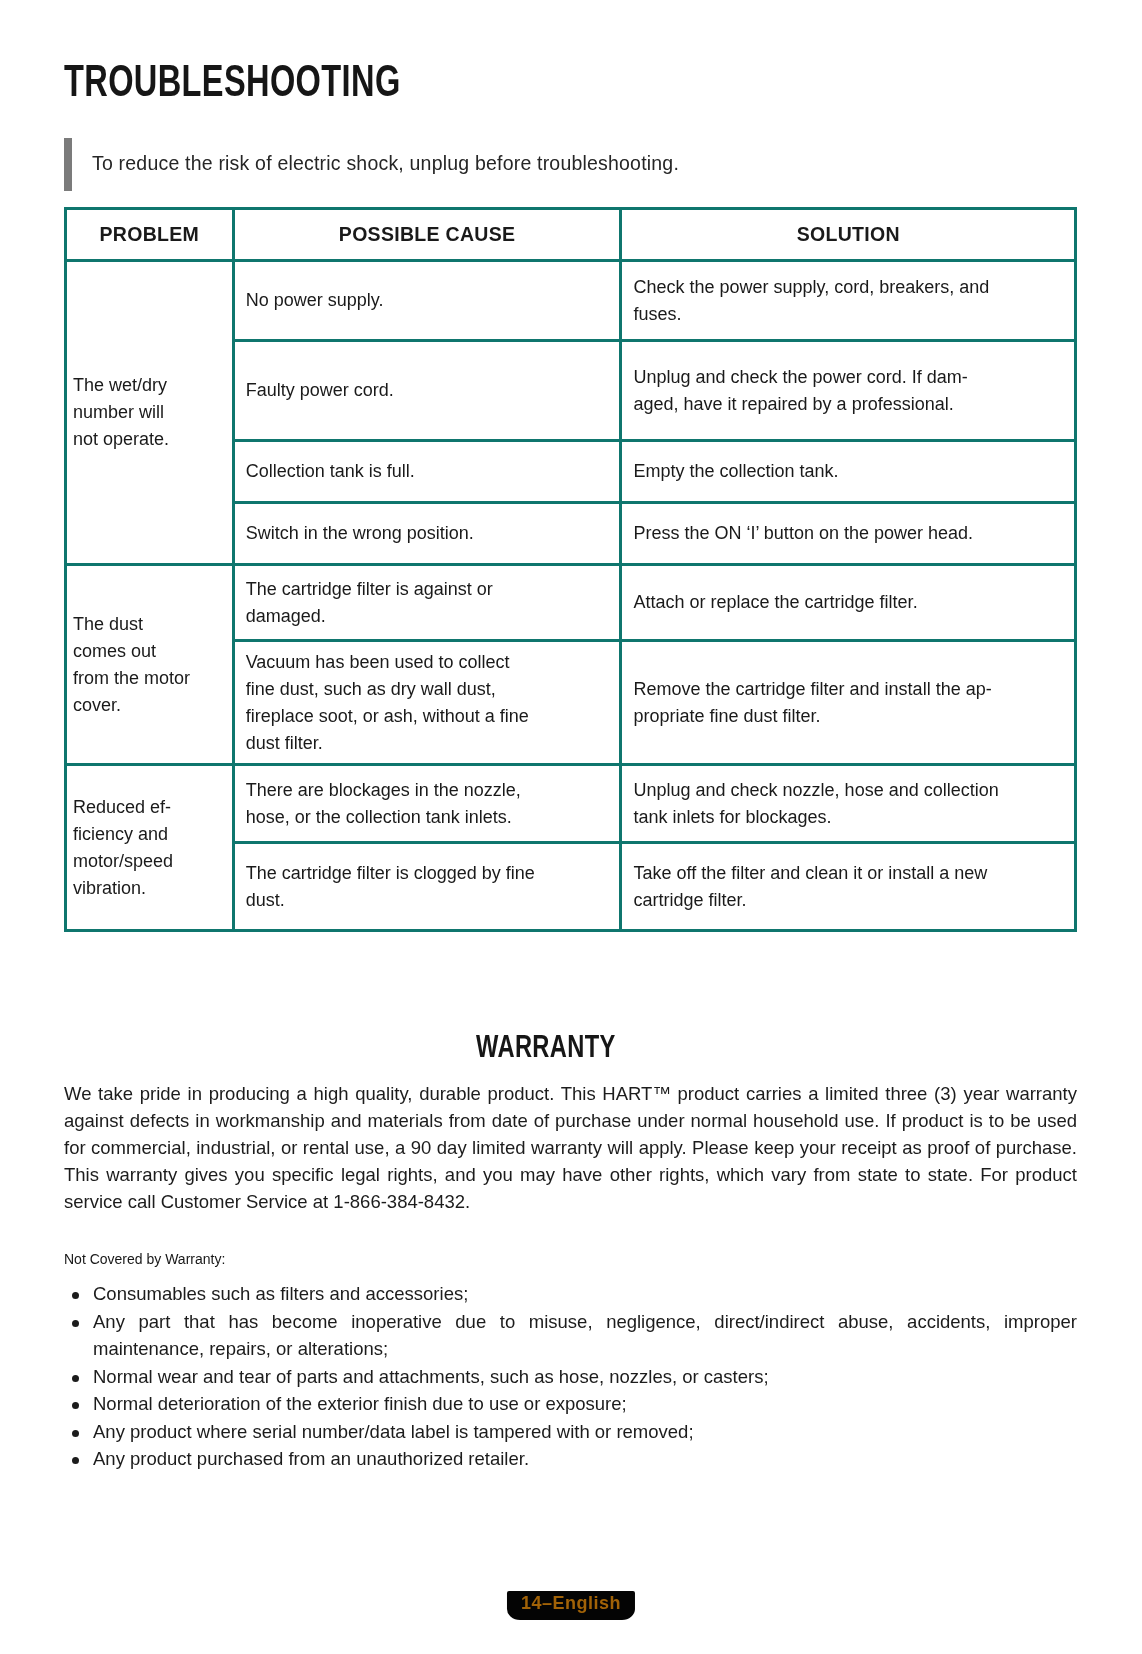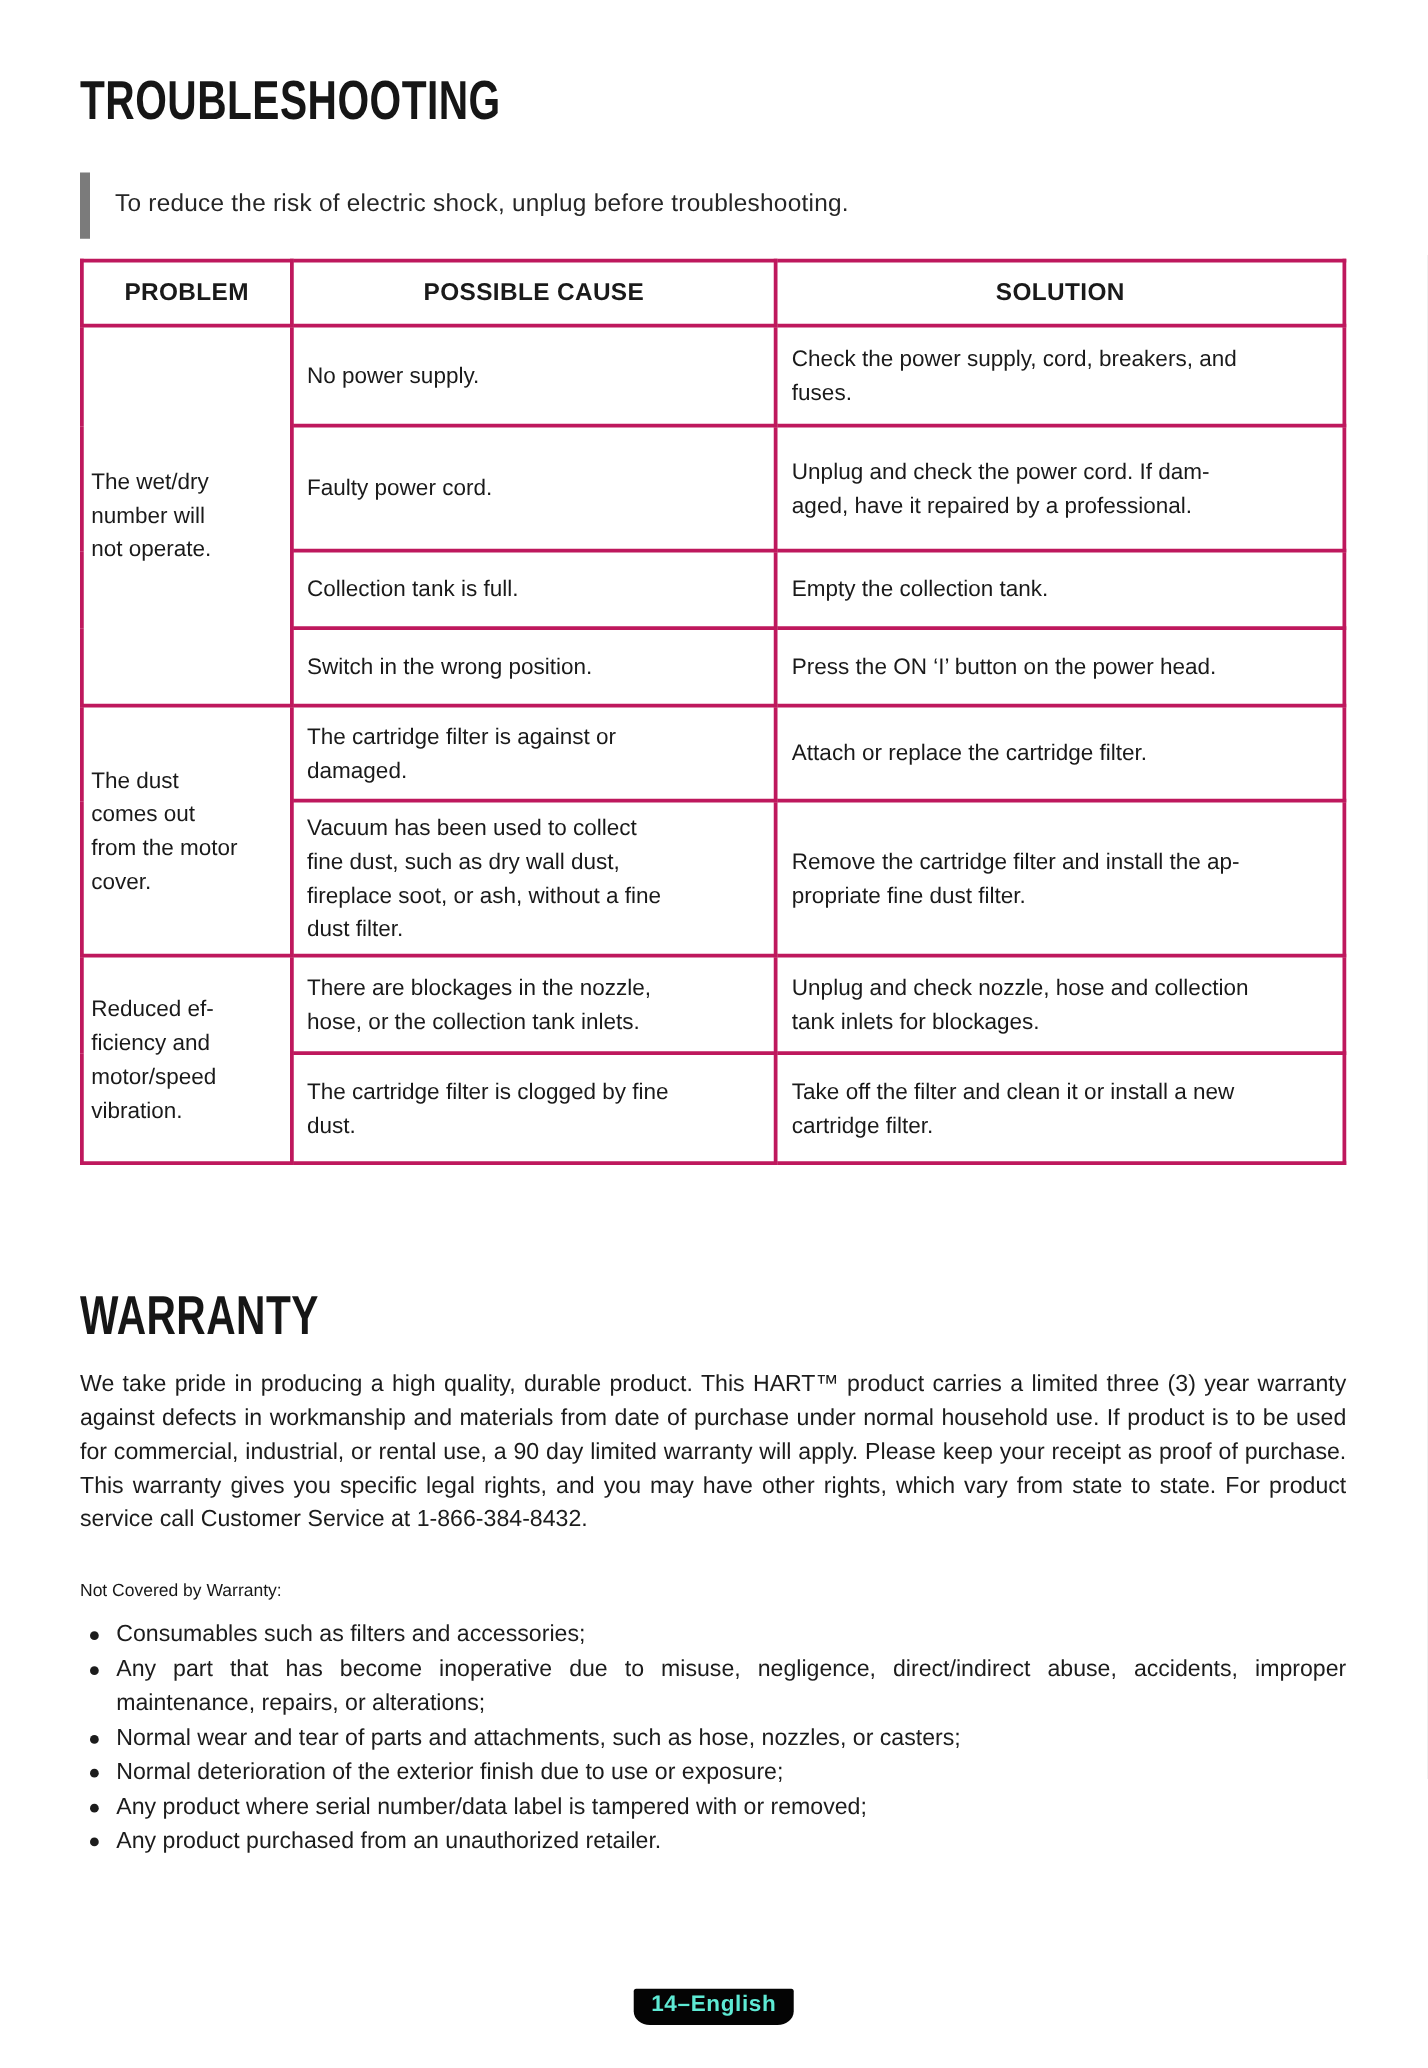--- a/index.html
+++ b/index.html
@@ -19,42 +19,42 @@
     display:inline-block;
     font-weight:700;
     color:#161616;
     line-height:1;
     transform:scaleX(0.74);
     transform-origin:0 50%;
     white-space:nowrap;
     letter-spacing:0.5px;
   }
   h1.title{margin:0;font-size:44px;}
-  h2.warranty-title{margin:96px 0 0 0;font-size:44px;}
+  h2.warranty-title{margin:96px 0 0 0;font-size:32px;text-align:center;}
 
   
   .warning-block{
     margin-top:32px;
     border-left:8px solid #7b7b7b;
     padding:4px 0 16px 20px;
   }
   .warning-head{display:flex;align-items:center;gap:4px;height:58px;}
   .warning-head .tri{width:52px;height:48px;flex:0 0 auto;}
   .warning-title{font-size:62px;transform:scaleX(0.8);letter-spacing:1px;}
   .warning-text{margin-top:10px;font-size:19.5px;color:#262626;letter-spacing:0.2px;}
 
   
   table.ts{
     margin-top:16px;
     border-collapse:collapse;
     width:1013px;
     table-layout:fixed;
   }
   table.ts th, table.ts td{
-    border:3px solid #be185d;
+    border:3px solid #0f766e;
     vertical-align:middle;
     color:#1a1a1a;
   }
   table.ts th{
     font-size:19.5px;
     font-weight:700;
     text-align:center;
     letter-spacing:0.3px;
   }
   table.ts td{
@@ -88,21 +88,21 @@
     width:7px;height:7px;border-radius:50%;
     background:#1c1c1c;
   }
 
   
   .footer-badge{
     position:absolute;
     top:1591px;left:50%;
     transform:translateX(-50%);
     background:#040404;
-    color:#5eead4;
+    color:#a16207;
     font-size:18px;
     font-weight:700;
     padding:2px 14px 6px 14px;
     border-radius:2px 2px 13px 13px / 2px 2px 11px 11px;
     letter-spacing:0.5px;
   }
 </style>
 </head>
 <body>
 

